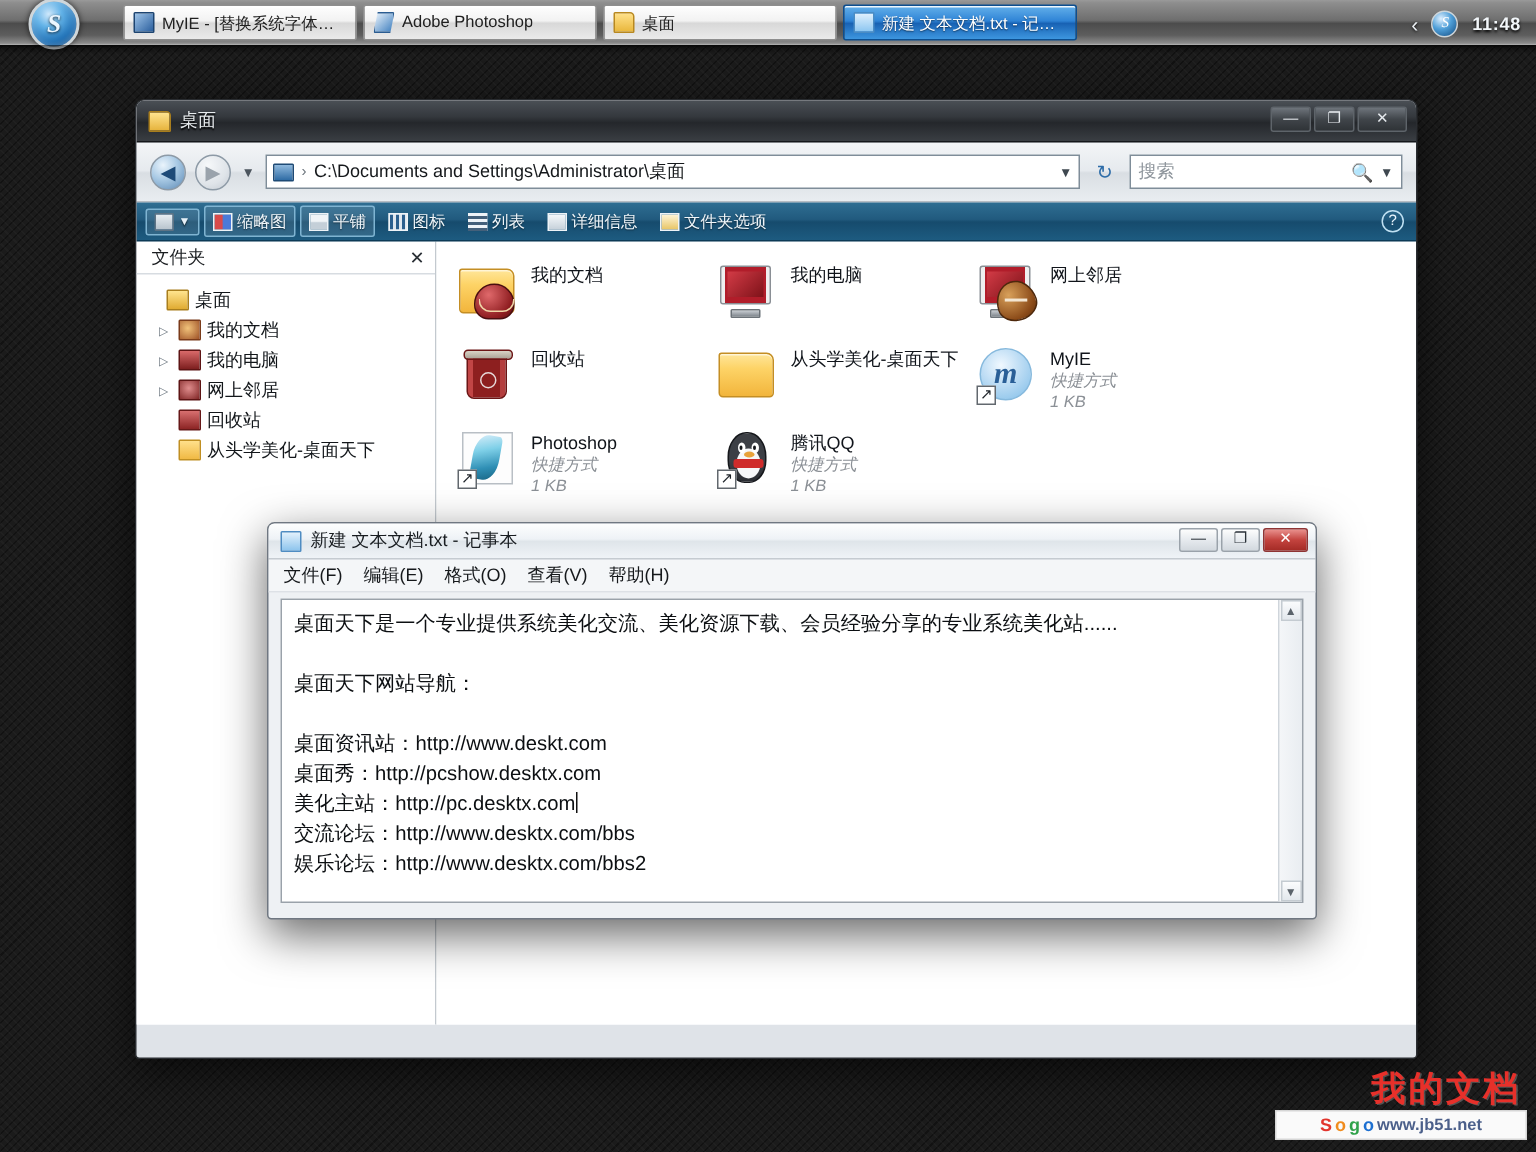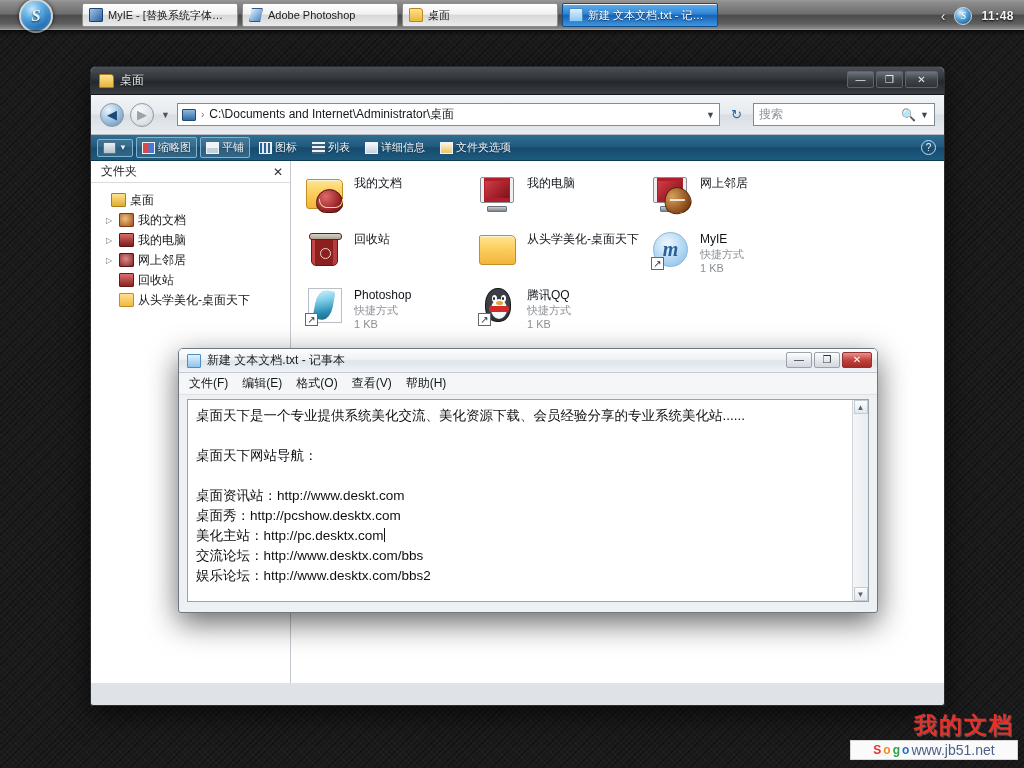--- a/index.html
+++ b/index.html
@@ -205,21 +205,21 @@
   .ti-fld  { background: linear-gradient(to bottom,#ffe08b,#f0b944); border:1px solid #c08f22;}
 
   .exp-main { flex: 1; background: #fff; padding: 12px 0 0 14px; }
   .icon-grid { display: flex; flex-wrap: wrap; }
   .icon-cell { width: 173px; height: 56px; display: flex; align-items: flex-start; gap: 9px; }
   .icon-cell .art {
     width: 40px; height: 40px; flex: 0 0 40px; position: relative; margin-top: 1px;
   }
   .icon-cell .meta { padding-top: 3px; }
   .icon-cell .nm { font-size: 12px; color: #10141a; line-height: 15px; }
-  .icon-cell .sub { font-size: 11px; color: #8b9096; line-height: 14px; }
+  .icon-cell .sub { font-size: 11px; color: #8b9096; line-height: 14px; font-style: italic; }
   .shortcut-badge {
     position: absolute; left: 0; bottom: 0; width: 13px; height: 13px;
     background: #fff; border: 1px solid #62686e; color: #1b2026;
     font-size: 10px; line-height: 11px; text-align: center;
   }
   
   .a-folder { position:absolute;left:1px;top:5px;width:37px;height:30px;border-radius:2px 5px 3px 3px;
               background: linear-gradient(to bottom,#ffe699 0%,#fdd366 35%,#f2b53c 100%);
               border:1px solid #c48e24; box-shadow: inset 0 1px 0 rgba(255,255,255,.6);}
   .a-ball  { position:absolute;right:0;bottom:0;width:27px;height:27px;border-radius:50% 50% 50% 50%/60% 60% 40% 40%;
@@ -332,21 +332,21 @@
     text-shadow: 1px 1px 0 rgba(255,255,255,.25);
   }
   #watermark .bar {
     position: absolute; left: 0; bottom: 2px; width: 168px; height: 20px;
     background: #fafafa; border: 1px solid #d6d6d6;
     display: flex; align-items: center; justify-content: center; gap: 2px;
     font-size: 12px; font-weight: bold;
   }
   #watermark .bar .s1 { color:#e2342c; } #watermark .bar .s2 { color:#f08c1e; }
   #watermark .bar .s3 { color:#2fa24a; } #watermark .bar .s4 { color:#1c6fd1; }
-  #watermark .bar .u  { color:#4b5f8a; font-weight:normal; font-size:14px; }
+  #watermark .bar .u  { color:#4b5f8a; font-weight:bold; font-size:11px; }
 </style>
 </head>
 <body>
 
 <div id="taskbar">
   <div id="start-orb">
     <div class="orb">S</div>
   </div>
 
   <div class="tb-items">
@@ -387,21 +387,21 @@
     </div>
   </div>
 
   <div class="exp-addrbar">
     <div class="navbtn">◀</div>
     <div class="navbtn fwd">▶</div>
     <span class="navdrop">▼</span>
     <div class="addr-box">
       <span class="pc-ico"></span>
       <span class="arrow">›</span>
-      <span class="path">C:\Documents and Internet\Administrator\桌面</span>
+      <span class="path">C:\Documents and Settings\Administrator\桌面</span>
       <span class="caret">▼</span>
     </div>
     <div class="refresh-btn">↻</div>
     <div class="search-box">
       <span class="sv">搜索</span>
       <span class="mag">🔍</span>
       <span class="caret">▼</span>
     </div>
   </div>
 

